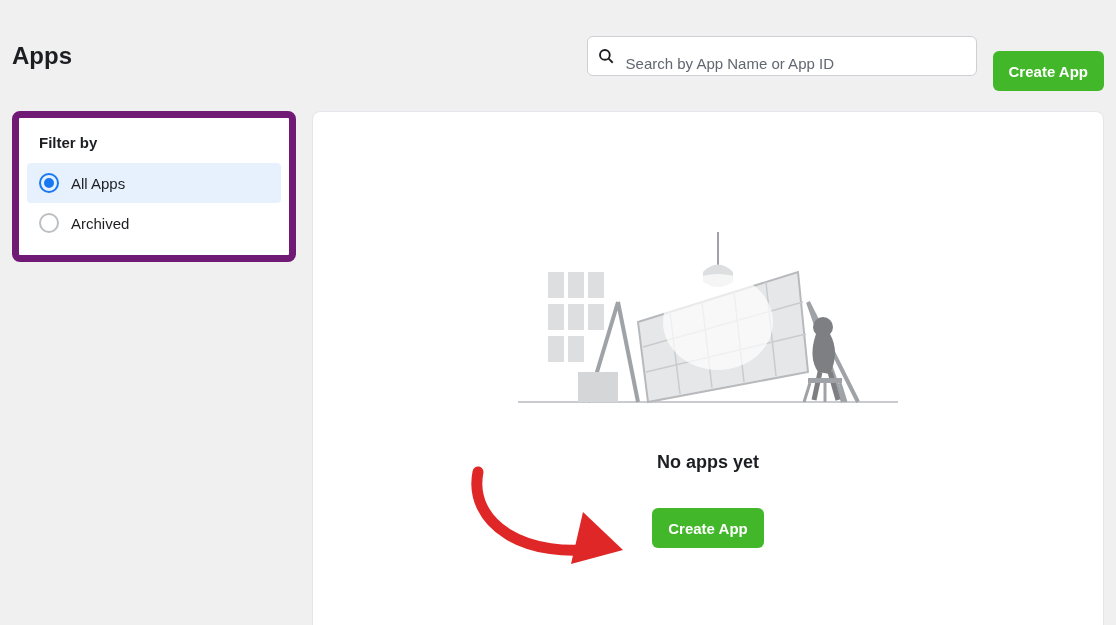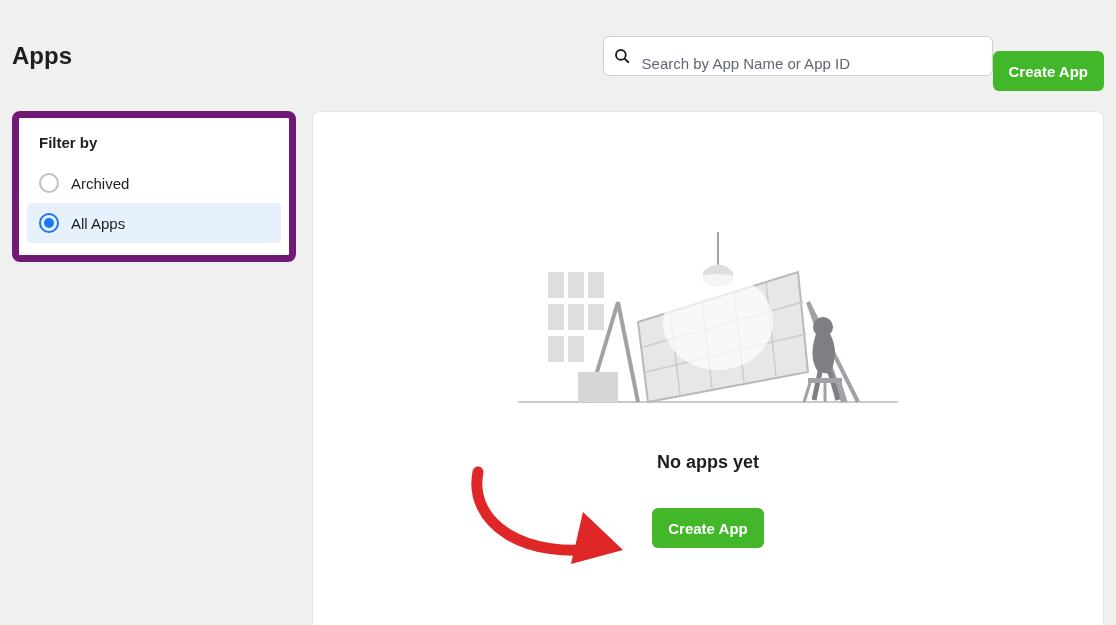--- a/index.html
+++ b/index.html
@@ -11,20 +11,21 @@
       font-family: -apple-system, BlinkMacSystemFont, "Segoe UI", Helvetica, Arial, sans-serif;
       background: #f0f0f0;
       width: 1116px;
       height: 625px;
       overflow: hidden;
     }
     .header {
       display: flex;
       align-items: center;
       padding: 20px 12px 20px 12px;
+      gap: 16px;
       justify-content: center;
     }
     .page-title {
       font-size: 24px;
       font-weight: 700;
       color: #1c1e21;
       flex: 0 0 auto;
       margin-right: auto;
     }
     .search-wrap {
@@ -171,29 +172,29 @@
       </svg>
     </span>
     <input class="search-input" type="text" placeholder="Search by App Name or App ID" style="">
   </div>
   <button class="btn-green">Create App</button>
 </div>
 
 <div class="content">
   <aside class="sidebar">
     <div class="filter-title">Filter by</div>
-    <div class="filter-item">
-      <span class="radio unchecked"></span>
-      <span class="filter-label">Archived</span>
-    </div>
     <div class="filter-item selected">
       <span class="radio">
         <span class="dot"></span>
       </span>
       <span class="filter-label">All Apps</span>
+    </div>
+    <div class="filter-item">
+      <span class="radio unchecked"></span>
+      <span class="filter-label">Archived</span>
     </div>
   </aside>
 
   <section class="main">
     <div class="illustration">
       <svg viewBox="0 0 400 240" width="400" height="240">
 
         <line x1="10" y1="230" x2="390" y2="230" stroke="#c9cbcf" stroke-width="2"></line>
 
         <g fill="#dcdedf">

